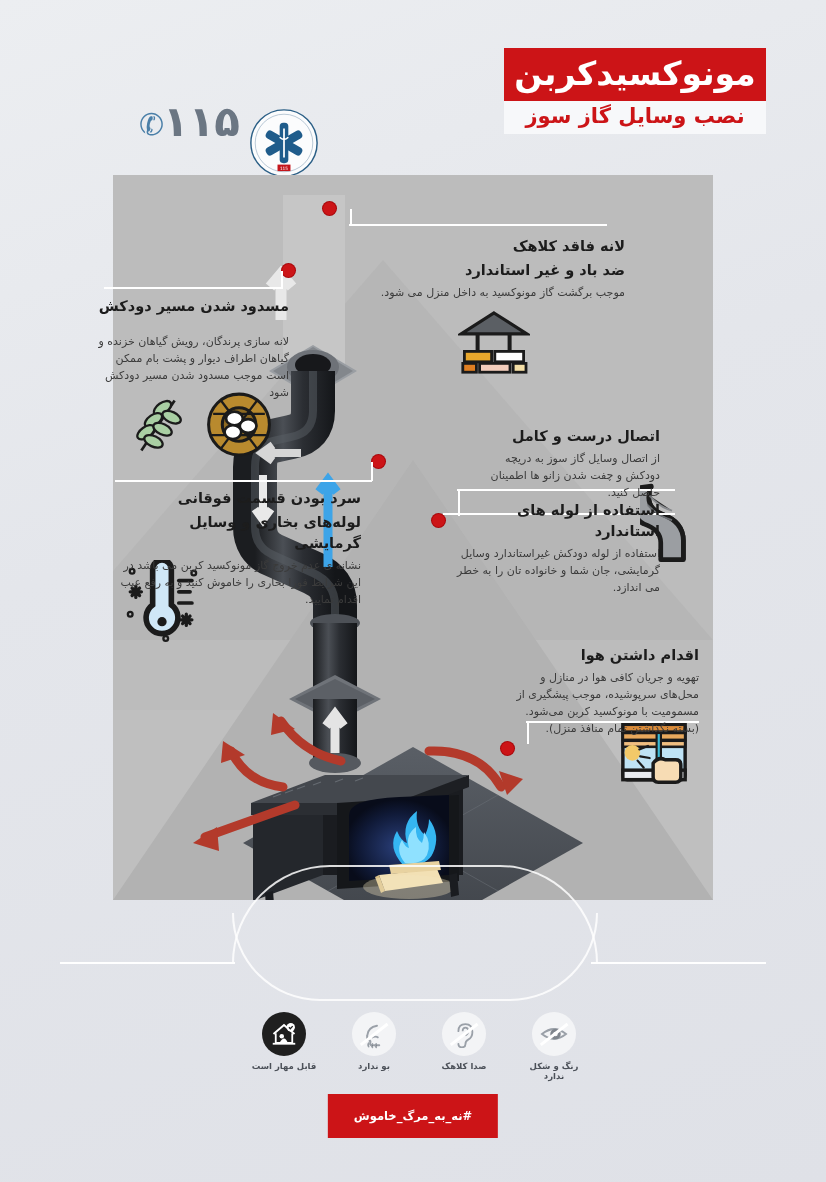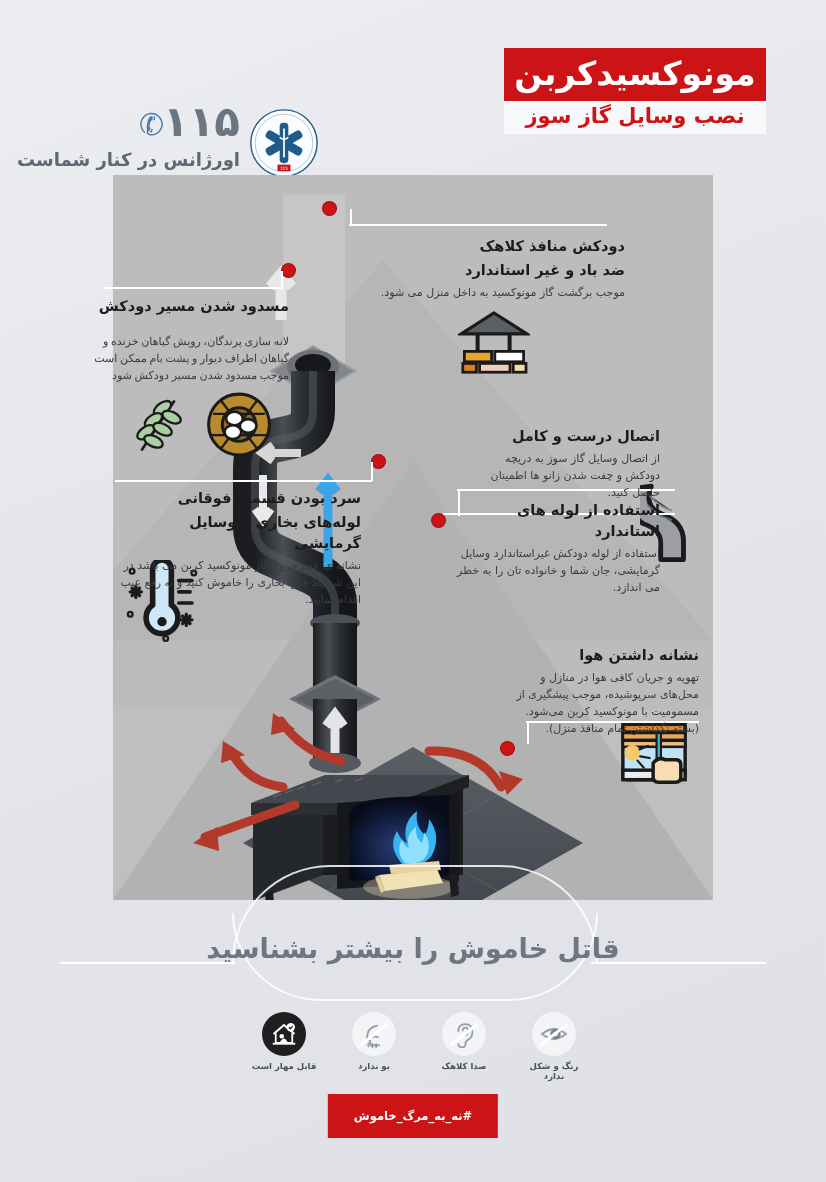--- a/index.html
+++ b/index.html
@@ -100,21 +100,20 @@
           <rect x="44" y="22" width="12" height="56" rx="5"></rect>
           <rect x="44" y="22" width="12" height="56" rx="5" transform="rotate(60 50 50)"></rect>
           <rect x="44" y="22" width="12" height="56" rx="5" transform="rotate(120 50 50)"></rect>
         </g>
         <path d="M50 30 L50 70 M44 42 q6 6 12 0" stroke="#fff" stroke-width="2.4" fill="none"></path>
         <rect x="41" y="80" width="18" height="9" fill="#c4161c"></rect>
         <text x="50" y="87.5" font-size="6" fill="#fff" text-anchor="middle" font-family="DejaVu Sans">115</text>
       </svg>
       <div class="emerg-num">۱۱۵</div>
       <div class="emerg-phone">✆</div>
-      <div class="emerg-sub">اورژانس در کنار شماست</div>
       <div class="emerg-site">115.ir</div>
     </div>
   </div>
 
   <div class="panel">
     <div class="floor"></div>
     <div class="roof2"></div>
     <div class="roof"></div>
     <div class="wall-col"></div>
 
@@ -334,57 +333,56 @@
 
   <div class="dot" style="left:372px;top:455px;"></div>
   <div class="lead-v" style="left:371px;top:462px;height:19px;"></div>
   <div class="lead" style="left:115px;top:480px;width:257px;"></div>
 
   <div class="dot" style="left:501px;top:742px;"></div>
   <div class="lead-v" style="left:527px;top:722px;height:22px;"></div>
   <div class="lead" style="left:526px;top:721px;width:173px;"></div>
 
   <div class="callout" style="left:380px;top:236px;width:245px;">
-    <p class="co-title">دودکش منافذ کلاهک</p>
+    <p class="co-title">لانه فاقد کلاهک</p>
     <p class="co-title">ضد باد و غیر استاندارد</p>
     <p class="co-body">موجب برگشت گاز مونوکسید به داخل منزل می شود.</p>
   </div>
 
   <div class="callout" style="left:94px;top:296px;width:195px;">
     <p class="co-title">مسدود شدن مسیر دودکش</p>
-    <p class="co-body" style="margin-top:16px;font-family:Liberation Serif, serif;">لانه سازی پرندگان، رویش گیاهان خزنده و گیاهان اطراف دیوار و پشت بام ممکن است موجب مسدود شدن مسیر دودکش شود</p>
+    <p class="co-body" style="margin-top:16px;">لانه سازی پرندگان، رویش گیاهان خزنده و گیاهان اطراف دیوار و پشت بام ممکن است موجب مسدود شدن مسیر دودکش شود</p>
   </div>
 
   <div class="callout" style="left:470px;top:426px;width:190px;">
     <p class="co-title">اتصال درست و کامل</p>
     <p class="co-body">از اتصال وسایل گاز سوز به دریچه دودکش و چفت شدن زانو ها اطمینان حاصل کنید.</p>
   </div>
 
   <div class="callout" style="left:453px;top:500px;width:207px;">
     <p class="co-title">استفاده از لوله های استاندارد</p>
     <p class="co-body">استفاده از لوله دودکش غیراستاندارد وسایل گرمایشی، جان شما و خانواده تان را به خطر می اندازد.</p>
   </div>
 
   <div class="callout" style="left:118px;top:488px;width:243px;">
     <p class="co-title">سرد بودن قسمت فوقانی</p>
     <p class="co-title">لوله‌های بخاری و وسایل گرمایشی</p>
     <p class="co-body">نشانه ی عدم خروج گاز مونوکسید کربن می باشد در این شرایط فورا بخاری را خاموش کنید و به رفع عیب اقدام نمایید.</p>
   </div>
 
   <div class="callout" style="left:513px;top:645px;width:186px;">
-    <p class="co-title">نشانه داشتن هوا</p>
+    <p class="co-title">اقدام داشتن هوا</p>
     <p class="co-body">تهویه و جریان کافی هوا در منازل و محل‌های سرپوشیده، موجب پیشگیری از مسمومیت با مونوکسید کربن می‌شود. (بسته نگذاشتن تمام منافذ منزل).</p>
   </div>
 
   <div class="bottom-band">
     <div class="band-arc-top"></div>
     <div class="band-arc"></div>
     <div class="band-rule-l"></div>
     <div class="band-rule-r"></div>
-    <div class="band-title">قاتل خاموش را بیشتر بشناسید</div>
   </div>
 
   <div class="props">
 
     <div class="prop">
       <div class="prop-circle dark">
         <svg viewBox="0 0 40 40" width="30" height="30">
           <path d="M6 20 L20 8 L34 20" stroke="#fff" stroke-width="2.6" fill="none"></path>
           <path d="M9 19 L9 32 L31 32 L31 19" stroke="#fff" stroke-width="2.4" fill="none"></path>
           <circle cx="17" cy="23" r="3" fill="#fff"></circle>

